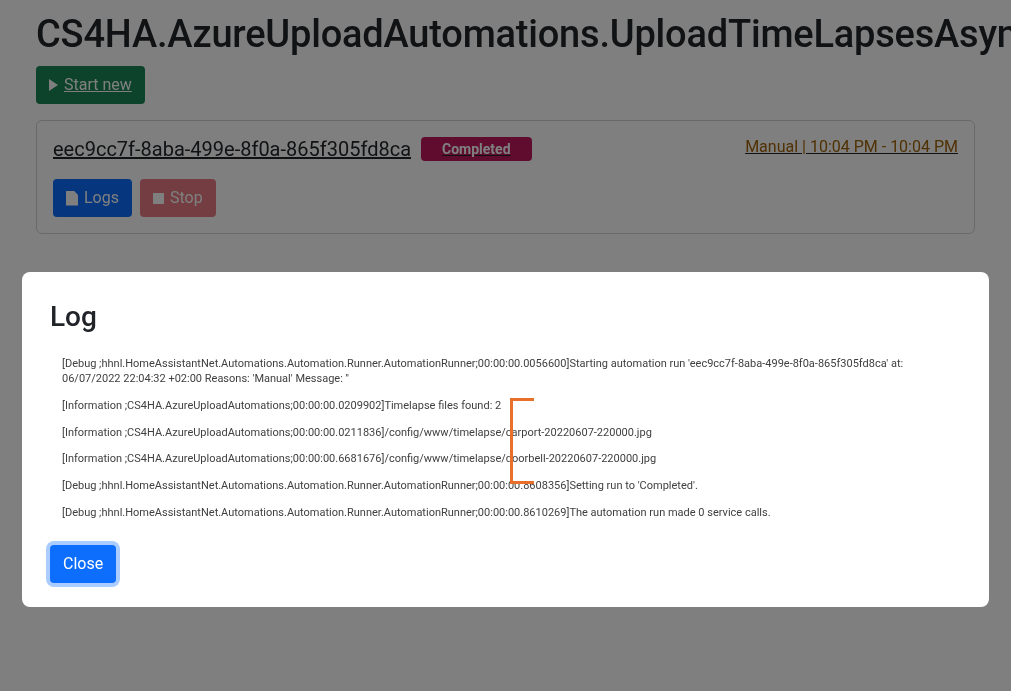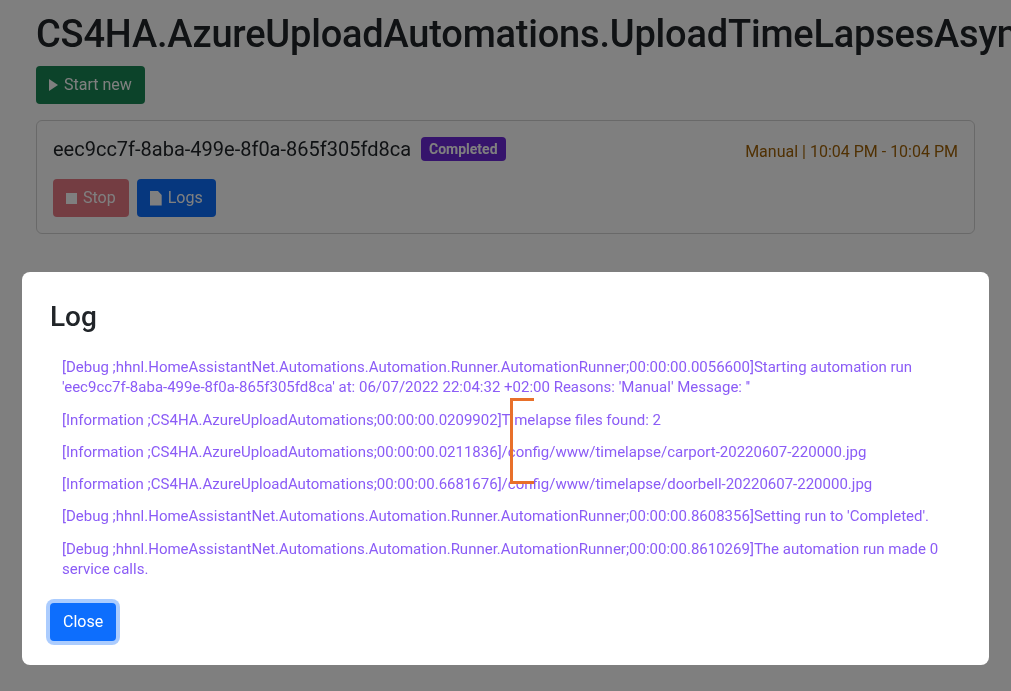--- a/index.html
+++ b/index.html
@@ -30,20 +30,21 @@
       border-radius: 4px;
       padding: 6px 12px;
       font-size: 16px;
       line-height: 1.5;
       cursor: pointer;
       font-family: inherit;
     }
     .btn-success {
       background: #198754;
       color: #fff;
+      text-decoration: underline;
     }
     .btn-danger {
       background: #dc3545;
       color: #fff;
       opacity: 0.65;
     }
     .btn-primary {
       background: #0d6efd;
       color: #fff;
     }
@@ -52,35 +53,36 @@
       margin-top: 12px;
     }
     .card {
       border: 1px solid rgba(0,0,0,.175);
       border-radius: 6px;
       margin-top: 16px;
       padding: 16px;
     }
     .card-head {
       display: flex;
-      align-items: flex-end;
+      align-items: flex-start;
       justify-content: space-between;
       gap: 24px;
+      text-decoration: underline;
     }
     .run-id {
       font-size: 20px;
       color: #212529;
     }
     .badge {
       display: inline-block;
-      background: #6d28d9;
+      background: #be185d;
       color: #fff;
       font-size: 14px;
       font-weight: 700;
-      padding: 4px 8px;
+      padding: 4px 21px;
       border-radius: 4px;
       vertical-align: 2px;
     }
     .run-left { display:flex; align-items:center; gap:10px; flex-wrap:wrap;}
     .run-meta {
       font-size: 16px;
       color: #a16207;
     }
     .card-actions {
       margin-top: 18px;
@@ -108,22 +110,22 @@
     }
     .modal h2 {
       font-size: 28px;
       font-weight: 500;
       margin-bottom: 24px;
     }
     .log-body {
       padding: 0 12px;
     }
     .log-line {
-      font-size: 15px;
-      color:#8b5cf6;
+      font-size: 11px;
+      color:#404040;
       margin-bottom: 12px;
       line-height: 1.35;
       word-break: break-word;
     }
     .modal-footer {
       margin-top: 4px;
     }
     
     .anno-bracket {
       position:absolute;
@@ -146,27 +148,27 @@
 
   <div class="card">
     <div class="card-head">
       <div class="run-left">
         <span class="run-id">eec9cc7f-8aba-499e-8f0a-865f305fd8ca</span>
         <span class="badge">Completed</span>
       </div>
       <div class="run-meta">Manual | 10:04 PM - 10:04 PM</div>
     </div>
     <div class="card-actions">
+      <button class="btn btn-primary">
+        <span class="icon icon-file"></span>
+        <span>Logs</span>
+      </button>
       <button class="btn btn-danger">
         <span class="icon icon-stop"></span>
         <span>Stop</span>
-      </button>
-      <button class="btn btn-primary">
-        <span class="icon icon-file"></span>
-        <span>Logs</span>
       </button>
     </div>
   </div>
 </div>
 
 <div class="backdrop"></div>
 
 <div class="modal">
   <h2>Log</h2>
   <div class="log-body">

